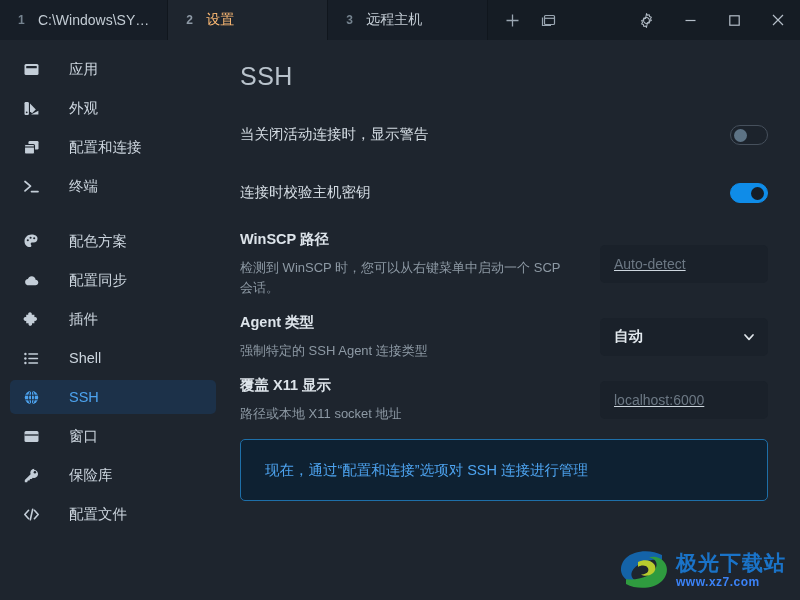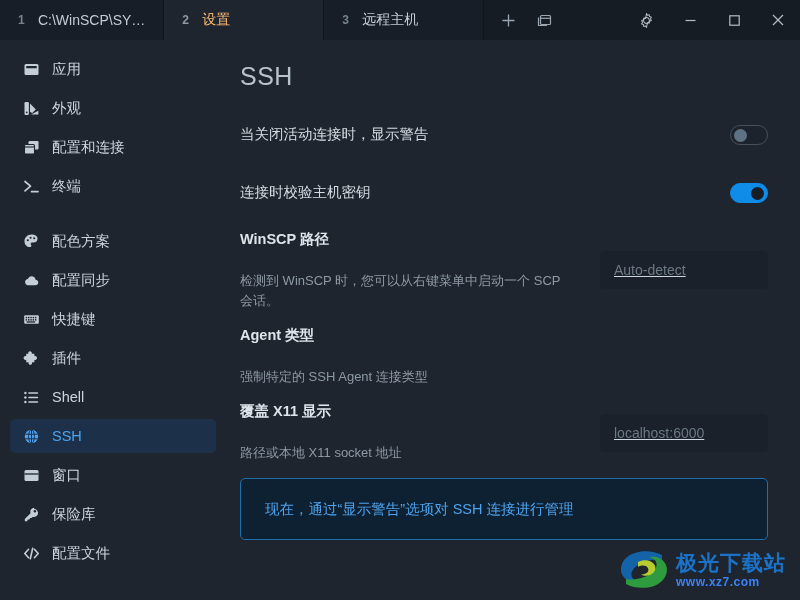--- a/index.html
+++ b/index.html
@@ -57,21 +57,21 @@
   
   .shell { display: flex; height: 560px; background: #1e252e; position: relative; }
 
   
   .sidebar {
     width: 226px; padding: 12px 10px 0 10px;
     background: #1e252e;
     display: flex; flex-direction: column;
   }
   .nav-item {
-    display: flex; align-items: center; gap: 12px;
+    display: flex; align-items: center; gap: 29px;
     height: 34px; padding: 0 12px;
     border-radius: 5px;
     margin-bottom: 5px;
     color: #c2cbd4; cursor: default;
   }
   .nav-item.selected { background: #1c3149; }
   .nav-item.selected .nav-label { color: #4da3ef; }
   .nav-item.selected .nav-icon { color: #4da3ef; }
   .nav-icon {
     width: 18px; height: 18px; flex: 0 0 18px;
@@ -95,21 +95,21 @@
 
   .row {
     display: flex; align-items: center; justify-content: space-between;
     min-height: 44px;
     margin-bottom: 14px;
   }
   .row-text { flex: 1; min-width: 0; }
   .row-title { font-size: 14.5px; color: #d5dde4; line-height: 1.45; }
   .row-title.bold { font-weight: bold; color: #dde4ea; }
   .row-sub {
-    font-size: 13px; color: #8d99a4; line-height: 1.55; margin-top: 21px;
+    font-size: 13px; color: #8d99a4; line-height: 1.55; margin-top: 8px;
     max-width: 330px;
   }
   .row-ctrl { flex: 0 0 auto; display: flex; align-items: center; }
 
   
   .toggle {
     width: 38px; height: 20px; border-radius: 11px;
     position: relative; cursor: default;
     background: #1c232c; border: 1px solid #46505c;
   }
@@ -169,21 +169,21 @@
     letter-spacing: .5px; margin-top: 3px;
   }
 </style>
 </head>
 <body>
 
 <div class="tabbar">
 
   <div class="tab">
     <span class="tab-index">1</span>
-    <span class="tab-title">C:\WinSCP\SY…</span>
+    <span class="tab-title">C:\Windows\SY…</span>
   </div>
 
   <div class="tab active">
     <span class="tab-index">2</span>
     <span class="tab-title">设置</span>
   </div>
 
   <div class="tab">
     <span class="tab-index">3</span>
     <span class="tab-title">远程主机</span>
@@ -294,41 +294,20 @@
 
     <div class="nav-item">
       <span class="nav-icon">
         <svg width="17" height="17" viewBox="0 0 17 17">
             <path d="M4.4 13.2h8c1.7 0 2.9-1.2 2.9-2.7 0-1.5-1.2-2.7-2.7-2.7-.2-2-1.9-3.5-3.9-3.5-1.8 0-3.3 1.2-3.8 2.8-1.6.1-2.8 1.4-2.8 3 0 1.7 1.2 3.1 2.3 3.1z" fill="#c4ced8"></path>
           </svg>
       </span>
       <span class="nav-label">配置同步</span>
     </div>
 
-    <div class="nav-item">
-      <span class="nav-icon">
-        <svg width="17" height="17" viewBox="0 0 17 17">
-            <rect x="1.2" y="4.2" width="14.6" height="8.6" rx="1" fill="#c4ced8"></rect>
-            <g fill="#1e252e">
-              <rect x="2.7" y="5.8" width="1.5" height="1.5"></rect>
-              <rect x="5" y="5.8" width="1.5" height="1.5"></rect>
-              <rect x="7.3" y="5.8" width="1.5" height="1.5"></rect>
-              <rect x="9.6" y="5.8" width="1.5" height="1.5"></rect>
-              <rect x="11.9" y="5.8" width="1.5" height="1.5"></rect>
-              <rect x="2.7" y="8.1" width="1.5" height="1.5"></rect>
-              <rect x="5" y="8.1" width="1.5" height="1.5"></rect>
-              <rect x="7.3" y="8.1" width="1.5" height="1.5"></rect>
-              <rect x="9.6" y="8.1" width="1.5" height="1.5"></rect>
-              <rect x="11.9" y="8.1" width="1.5" height="1.5"></rect>
-              <rect x="3.6" y="10.3" width="8.6" height="1.3"></rect>
-            </g>
-          </svg>
-      </span>
-      <span class="nav-label">快捷键</span>
-    </div>
 
     <div class="nav-item">
       <span class="nav-icon">
         <svg width="17" height="17" viewBox="0 0 17 17">
             <path d="M7 1.3c-1 0-1.8.8-1.8 1.8 0 .3 0 .5.1.7H3.2v2.5c-.2-.1-.5-.2-.8-.2-1 0-1.8.9-1.8 1.9s.8 1.9 1.8 1.9c.3 0 .6-.1.8-.2v2.6h2.4c-.1.2-.1.4-.1.7 0 1 .8 1.8 1.8 1.8s1.8-.8 1.8-1.8c0-.3 0-.5-.1-.7h2.4v-2.6c.2.1.5.2.8.2 1 0 1.8-.9 1.8-1.9s-.8-1.9-1.8-1.9c-.3 0-.6.1-.8.2V3.8H8.7c.1-.2.1-.4.1-.7 0-1-.8-1.8-1.8-1.8z" fill="#c4ced8"></path>
           </svg>
       </span>
       <span class="nav-label">插件</span>
     </div>
 
@@ -427,33 +406,43 @@
       <div class="row-ctrl">
         <input class="field" type="text" placeholder="Auto-detect" style="">
       </div>
     </div>
 
     <div class="row">
       <div class="row-text">
         <div class="row-title bold">Agent 类型</div>
         <div class="row-sub">强制特定的 SSH Agent 连接类型</div>
       </div>
+      <div class="row-ctrl">
+        <div class="select">
+          <span>自动</span>
+          <span class="chev">
+            <svg width="14" height="14" viewBox="0 0 14 14">
+                <path d="M3 5 L7 9.4 11 5" stroke="#dfe5ea" stroke-width="1.7" fill="none" stroke-linecap="round" stroke-linejoin="round"></path>
+              </svg>
+          </span>
+        </div>
+      </div>
     </div>
 
     <div class="row">
       <div class="row-text">
         <div class="row-title bold">覆盖 X11 显示</div>
         <div class="row-sub">路径或本地 X11 socket 地址</div>
       </div>
       <div class="row-ctrl">
         <input class="field" type="text" placeholder="localhost:6000" style="">
       </div>
     </div>
 
-    <div class="banner">现在，通过“显示警告”选项对 SSH 连接进行管理</div>
+    <div class="banner">现在，通过“配置和连接”选项对 SSH 连接进行管理</div>
   </div>
 
   <div class="watermark">
     <svg width="52" height="44" viewBox="0 0 52 44">
       <path d="M44 7C33 1 16 2 8 10c-8 8-6 19 3 23 3 1.4 7 1.6 10 .6-6-1-9-5-7-10 3-7 14-12 25-12 2 0 4 .1 5 .2z" fill="#1463a8"></path>
       <path d="M8 36c11 6 28 5 36-3 8-8 6-19-3-23-3-1.4-7-1.6-10-.6 6 1 9 5 7 10-3 7-14 12-25 12-2 0-4-.1-5-.2z" fill="#2f9b3f"></path>
       <path d="M20 14c6-3 13-2 16 2 3 4 1 9-4 11-3 1.2-7 1-9-.6 3 .2 6-.8 7-2.8 1.4-3-1-6-5-6-2 0-4 .6-5 1.4z" fill="#b9cc2e"></path>
     </svg>
     <div class="wm-text">
       <span class="wm-cn">极光下载站</span>

